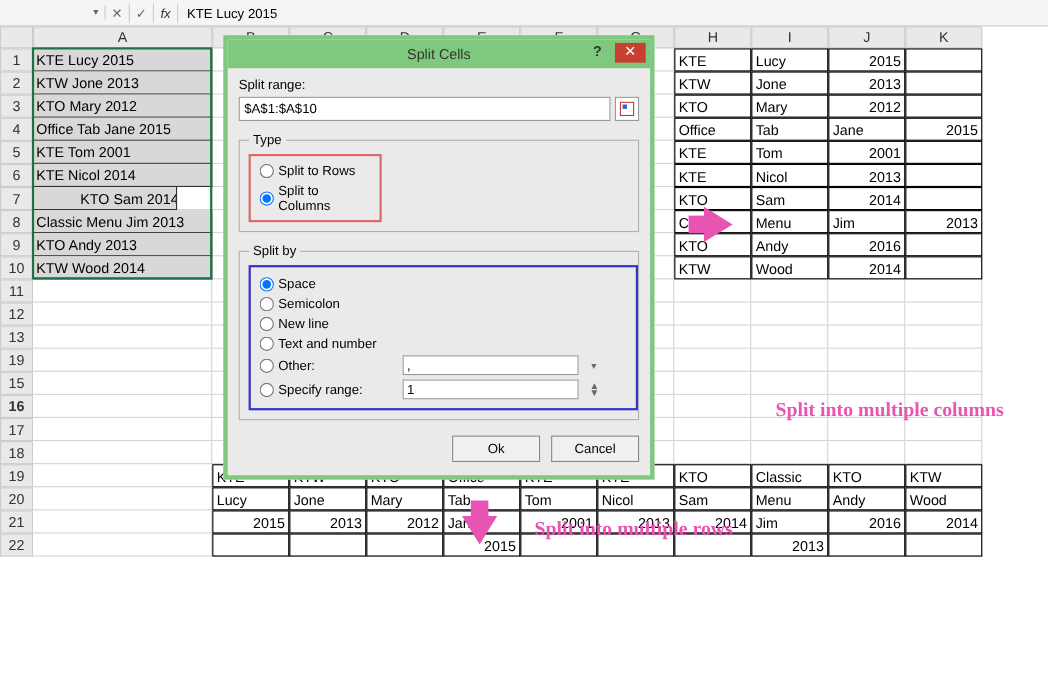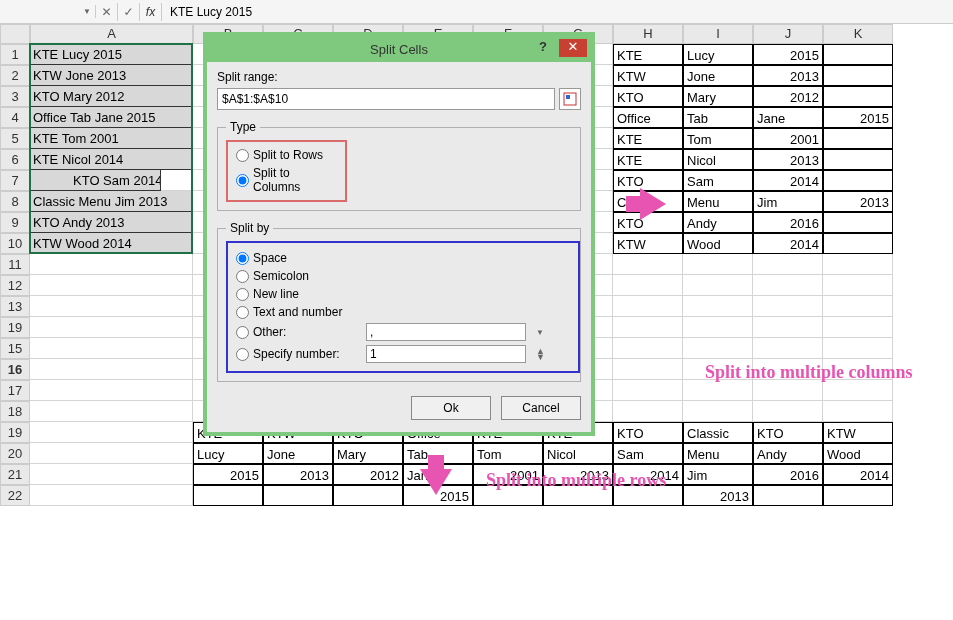--- a/index.html
+++ b/index.html
@@ -491,21 +491,21 @@
           <label class="rad" style="width:120px">
               <input type="radio" name="s" style="">
               <span>Other:</span>
             </label>
           <input class="inp" style="width: 160px;" value=",">
           <span style="font-size:8px;color:#666">▼</span>
         </div>
         <div class="row2">
           <label class="rad" style="width:120px">
               <input type="radio" name="s" style="">
-              <span>Specify number:</span>
+              <span>Specify range:</span>
             </label>
           <input class="inp" style="width: 160px;" value="1">
           <span style="font-size:9px;color:#666;line-height:6px">▲<br>▼</span>
         </div>
       </div>
     </fieldset>
     <div class="btns">
       <button>Ok</button>
       <button>Cancel</button>
     </div>

